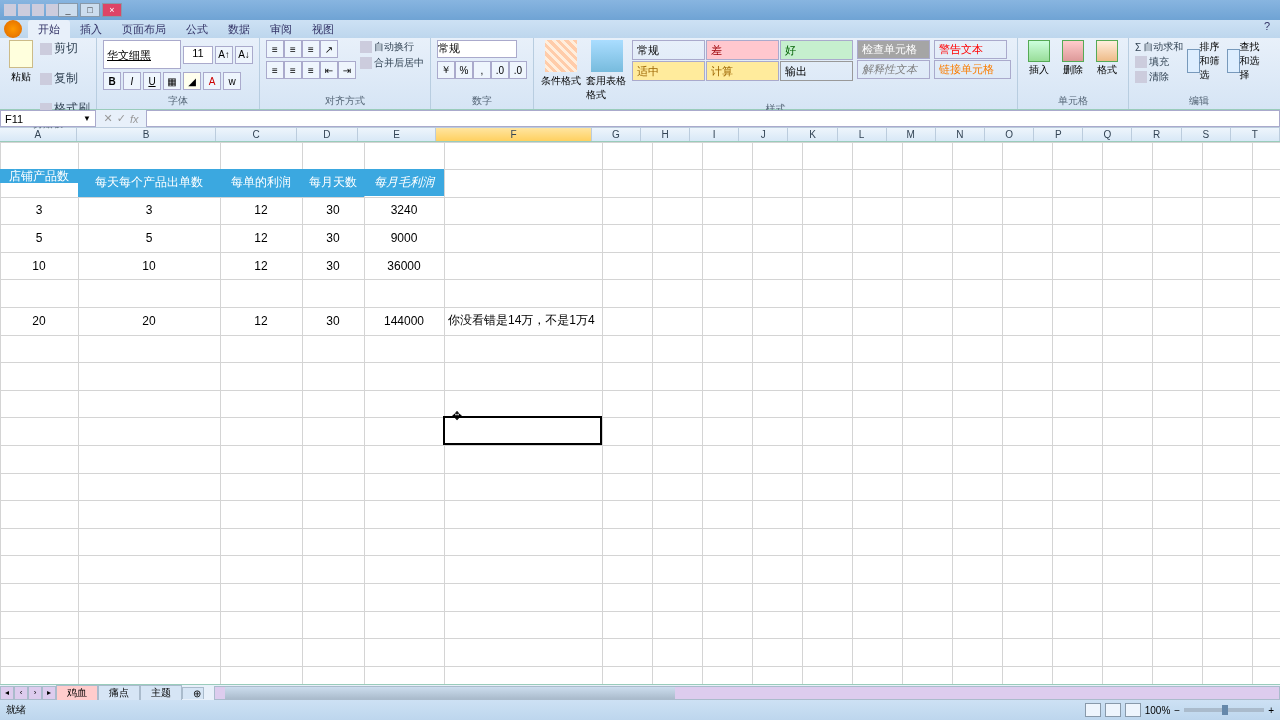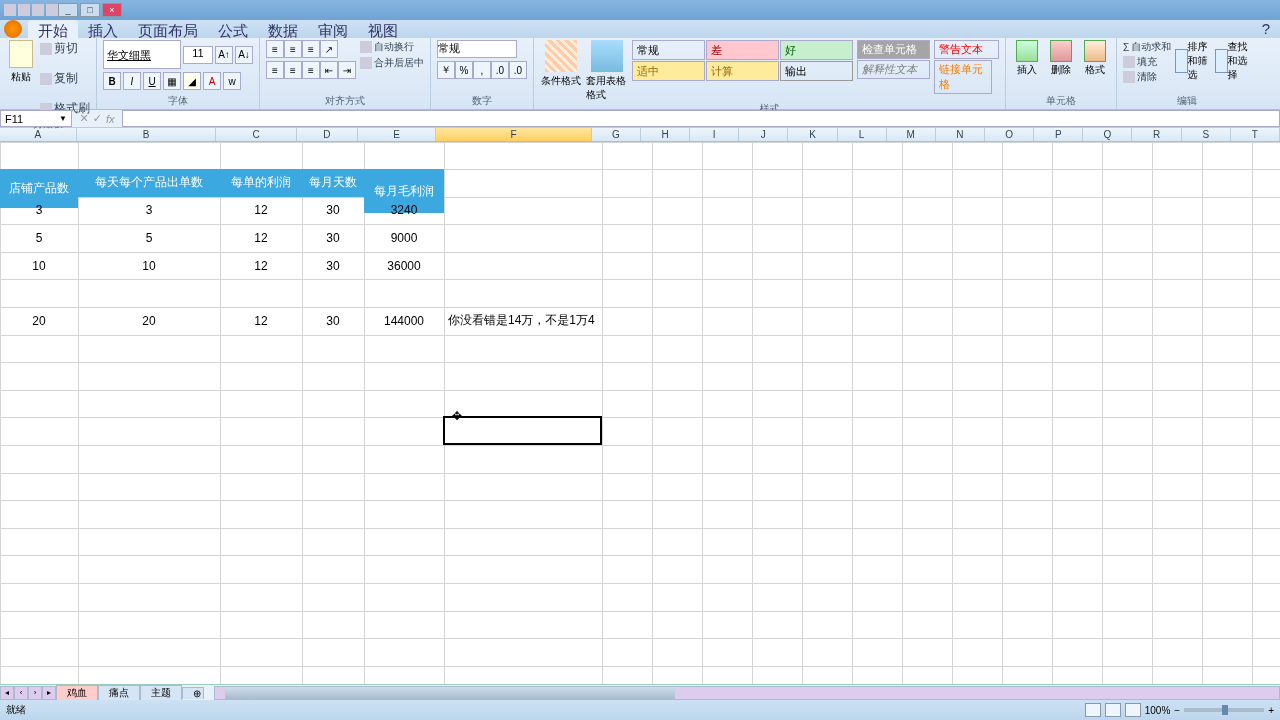--- a/index.html
+++ b/index.html
@@ -7,21 +7,21 @@
 
 
 .titlebar { height: 20px; background: linear-gradient(#88b5e0,#6fa3d4); display: flex; align-items: center; padding: 0 4px; font-size: 11px; color: #333; }
 .titlebar .left-icons { display: flex; gap: 2px; }
 .titlebar .center { flex: 1; text-align: center; color: #333; }
 .titlebar .win-ctrl { display: flex; gap: 2px; }
 .titlebar .wbtn { width: 20px; height: 14px; background: #cde; border: 1px solid #89a; display: flex; align-items: center; justify-content: center; font-size: 9px; }
 .titlebar .wbtn.close { background: #d46; color: #fff; }
 
 
-.ribbon-tabs { height: 18px; background: linear-gradient(#cde1f4,#bdd6ed); display: flex; padding-left: 4px; font-size: 15px; }
+.ribbon-tabs { height: 18px; background: linear-gradient(#cde1f4,#bdd6ed); display: flex; padding-left: 4px; font-size: 11px; }
 .ribbon-tabs .office-btn { width: 18px; height: 18px; border-radius: 50%; background: radial-gradient(#f90,#d60); margin-right: 6px; }
 .ribbon-tabs .tab { padding: 2px 10px; cursor: default; color: #336; }
 .ribbon-tabs .tab.active { background: #e8f0fa; border-radius: 3px 3px 0 0; }
 .ribbon-tabs .help { margin-left: auto; padding: 0 10px; color: #336; }
 
 
 .ribbon { height: 72px; background: linear-gradient(#e8f0fa,#d6e5f5); display: flex; border-bottom: 1px solid #9cb; }
 .rgroup { border-right: 1px solid #b8cde0; padding: 2px 6px 0; display: flex; flex-direction: column; justify-content: space-between; }
 .rgroup-body { display: flex; gap: 4px; align-items: flex-start; flex: 1; }
 .rgroup-label { font-size: 10px; color: #567; text-align: center; padding-bottom: 1px; }
@@ -61,21 +61,21 @@
 .cells-icon { width: 22px; height: 22px; background: linear-gradient(#cfd,#9d9); border: 1px solid #5a5; margin-bottom: 1px; }
 
 
 .edit-col { display: flex; flex-direction: column; gap: 1px; font-size: 10px; color: #345; }
 .edit-col div { display: flex; align-items: center; gap: 2px; white-space: nowrap; }
 .edit-big { display: flex; flex-direction: row; align-items: center; font-size: 10px; width: 36px; }
 .edit-big-icon { width: 24px; height: 24px; background: #def; border: 1px solid #79b; }
 
 
 .fbar { height: 18px; display: flex; border-bottom: 1px solid #bcd; background: #e8f0fa; font-size: 11px; }
-.namebox { width: 72px; border: 1px solid #aac; background: #fff; padding: 0 4px; display: flex; align-items: center; }
+.namebox { width: 96px; border: 1px solid #aac; background: #fff; padding: 0 4px; display: flex; align-items: center; }
 .namebox .dd { margin-left: auto; font-size: 8px; }
 .fx-icons { width: 50px; display: flex; align-items: center; justify-content: center; gap: 4px; color: #999; }
 .fx-input { flex: 1; border: 1px solid #aac; background: #fff; }
 
 
 .colhdr { height: 14px; display: flex; background: linear-gradient(#eef5fc,#d8e8f6); font-size: 10px; border-bottom: 1px solid #9cb; }
 .colhdr .ch { border-right: 1px solid #bcd; display: flex; align-items: center; justify-content: center; color: #345; }
 .ch.sel { background: linear-gradient(#ffe5a0,#ffd060); }
 
 
@@ -253,22 +253,22 @@
         <div class="stcell" style="background:#ffeb9c;color:#9c6500">适中</div>
         <div class="stcell" style="background:#ffeb9c;color:#9c6500">计算</div>
         <div class="stcell" style="border:1px solid #999">输出</div>
       </div>
 
       <div style="display:flex;flex-direction:column;gap:1px">
         <div class="stcell" style="width:73px;background:#a5a5a5;color:#fff">检查单元格</div>
         <div class="stcell" style="width:73px;font-style:italic;color:#7f7f7f">解释性文本</div>
       </div>
       <div style="display:flex;flex-direction:column;gap:1px">
-        <div class="stcell" style="width:65px;color:#ff0000">警告文本</div>
-        <div class="stcell" style="width:58px;color:#fa7d00">链接单元格</div>
+        <div class="stcell" style="width:73px;color:#ff0000">警告文本</div>
+        <div class="stcell" style="width:77px;color:#fa7d00">链接单元格</div>
       </div>
     </div>
     <div class="rgroup-label">样式</div>
   </div>
 
   <div class="rgroup">
     <div class="rgroup-body">
       <div class="cells-col">
           <div class="cells-icon"></div>
           <span>插入</span>
@@ -385,25 +385,25 @@
     <div class="hl" style="top: 303px;"></div>
     <div class="hl" style="top: 330.6px;"></div>
     <div class="hl" style="top: 358.2px;"></div>
     <div class="hl" style="top: 385.8px;"></div>
     <div class="hl" style="top: 413.4px;"></div>
     <div class="hl" style="top: 441px;"></div>
     <div class="hl" style="top: 468.6px;"></div>
     <div class="hl" style="top: 496.2px;"></div>
     <div class="hl" style="top: 523.8px;"></div>
     <div class="hl" style="top: 551.4px;"></div>
-    <div class="cell hdr-cell" style="left: 0px; top: 27px; width: 78px; height: 39px;">店铺产品数</div>
+    <div class="cell hdr-cell" style="left: 0px; top: 27px; width: 78px; height: 14px;">店铺产品数</div>
     <div class="cell hdr-cell" style="left: 78px; top: 27px; width: 142px; height: 27.6px;">每天每个产品出单数</div>
     <div class="cell hdr-cell" style="left: 220px; top: 27px; width: 82px; height: 27.6px;">每单的利润</div>
     <div class="cell hdr-cell" style="left: 302px; top: 27px; width: 62px; height: 27.6px;">每月天数</div>
-    <div class="cell hdr-cell" style="left: 364px; top: 27px; width: 80px; height: 44px;">每月毛利润</div>
+    <div class="cell hdr-cell" style="left: 364px; top: 27px; width: 80px; height: 27px; font-style: italic;">每月毛利润</div>
     <div class="cell center" style="left: 0px; top: 54.6px; width: 78px; height: 27.6px;">3</div>
     <div class="cell center" style="left: 78px; top: 54.6px; width: 142px; height: 27.6px;">3</div>
     <div class="cell center" style="left: 220px; top: 54.6px; width: 82px; height: 27.6px;">12</div>
     <div class="cell center" style="left: 302px; top: 54.6px; width: 62px; height: 27.6px;">30</div>
     <div class="cell center" style="left: 364px; top: 54.6px; width: 80px; height: 27.6px;">3240</div>
     <div class="cell center" style="left: 0px; top: 82.2px; width: 78px; height: 27.6px;">5</div>
     <div class="cell center" style="left: 78px; top: 82.2px; width: 142px; height: 27.6px;">5</div>
     <div class="cell center" style="left: 220px; top: 82.2px; width: 82px; height: 27.6px;">12</div>
     <div class="cell center" style="left: 302px; top: 82.2px; width: 62px; height: 27.6px;">30</div>
     <div class="cell center" style="left: 364px; top: 82.2px; width: 80px; height: 27.6px;">9000</div>

